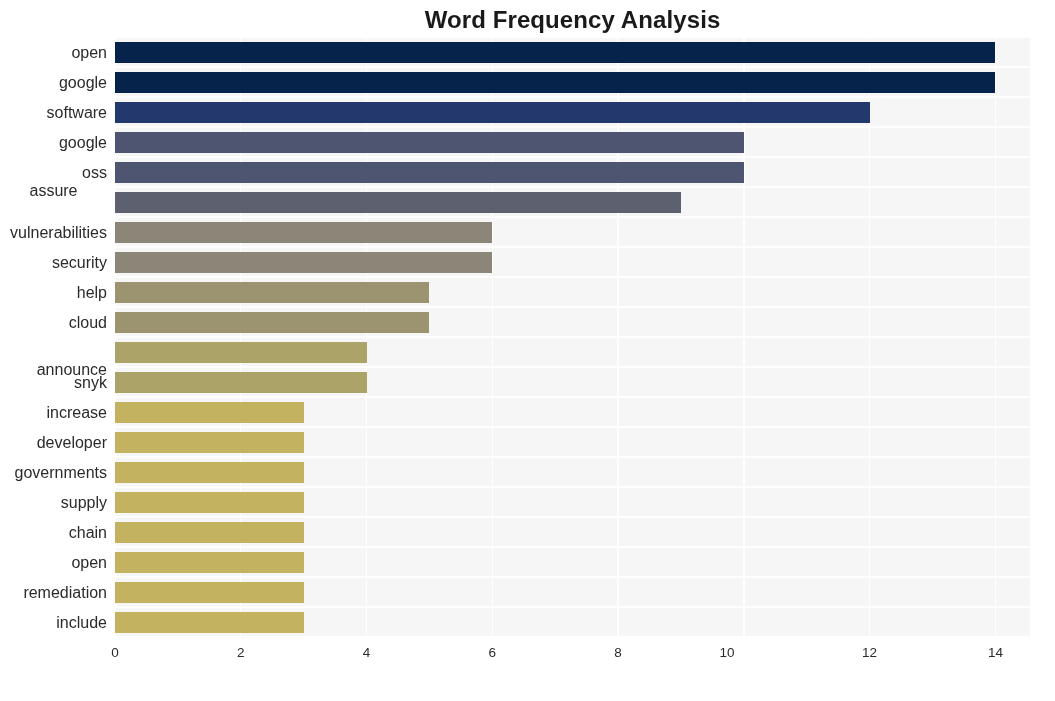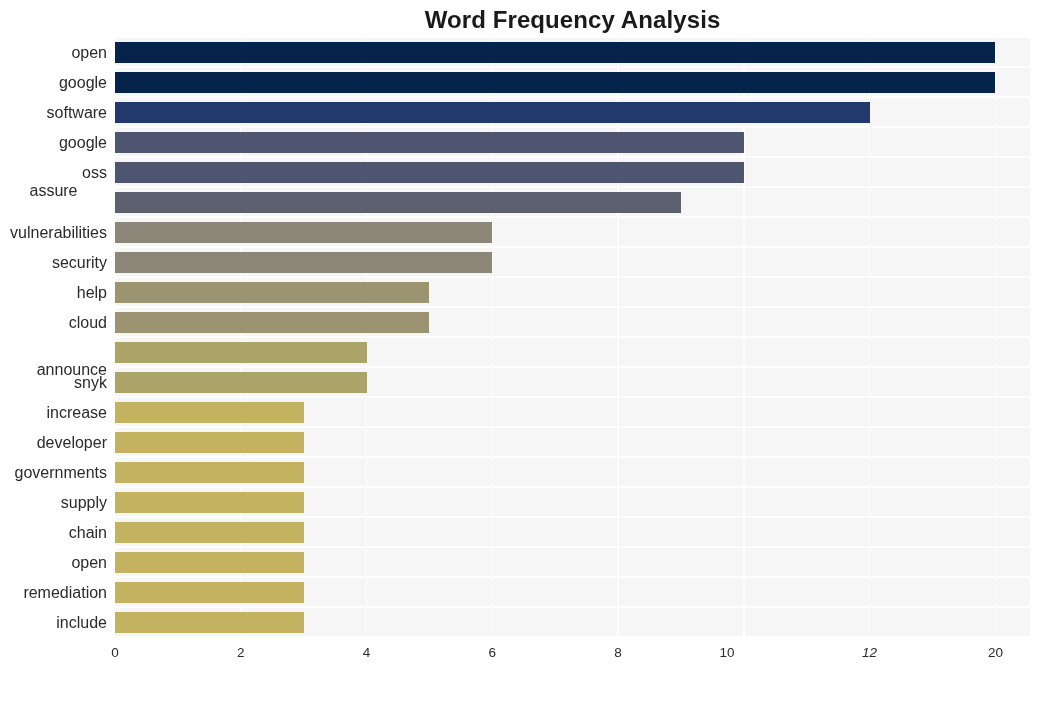--- a/index.html
+++ b/index.html
@@ -190,18 +190,18 @@
       <div class="ytick-item" style="top: 574.5px;">include</div>
     </div>
 
   <div id="xlabels">
       <div class="xtick-item" style="left: 0px;">0</div>
       <div class="xtick-item" style="left: 125.773px;">2</div>
       <div class="xtick-item" style="left: 251.546px;">4</div>
       <div class="xtick-item" style="left: 377.32px;">6</div>
       <div class="xtick-item" style="left: 503.093px;">8</div>
       <div class="xtick-item" style="left: 612px;">10</div>
-      <div class="xtick-item" style="left: 754.639px; font-style: italic;">12</div>
-      <div class="xtick-item" style="left: 880.412px;">20</div>
+      <div class="xtick-item" style="left: 754.639px;">12</div>
+      <div class="xtick-item" style="left: 880.412px;">14</div>
     </div>
 
 
 </div>
 
 </body></html>

